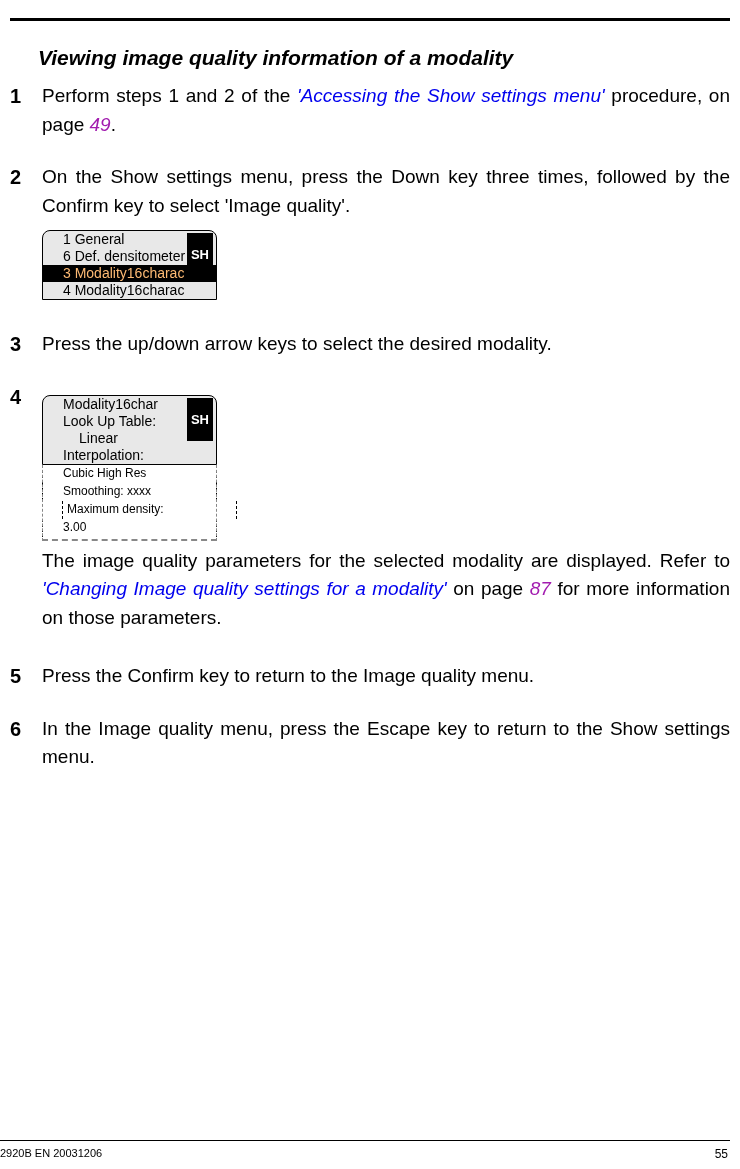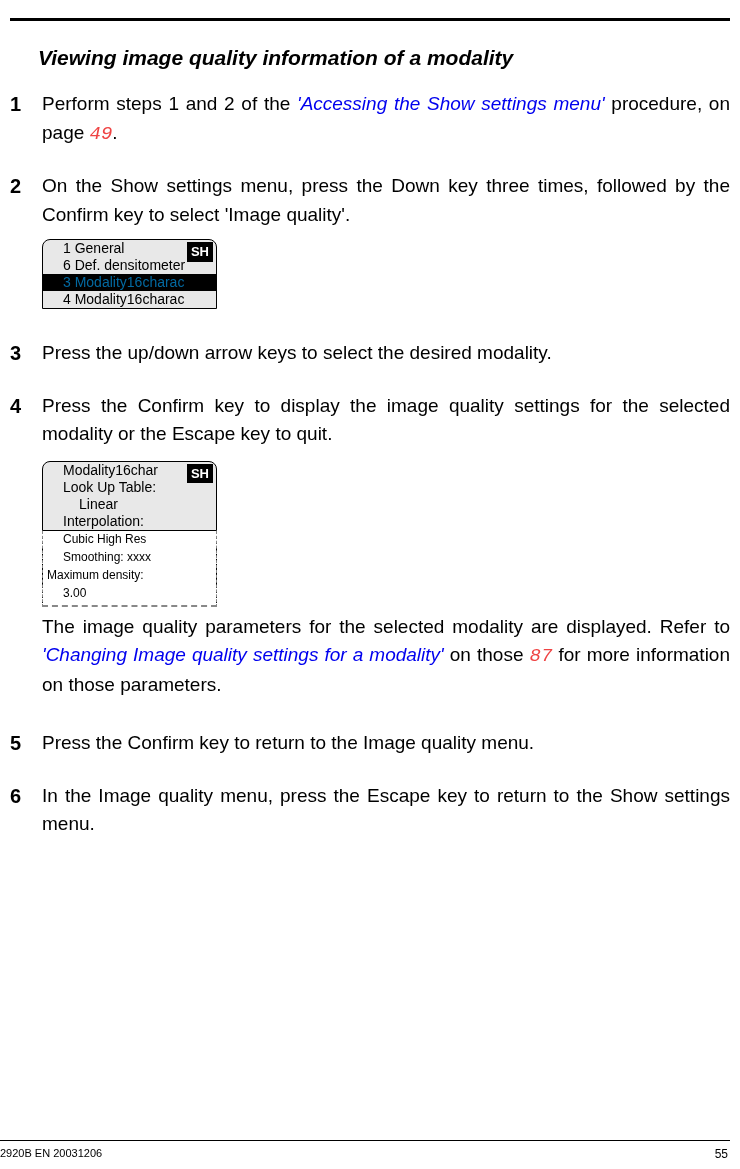--- a/index.html
+++ b/index.html
@@ -24,21 +24,21 @@
       margin: 18px 10px 0 10px;
     }
     .content {
       padding: 25px 10px 0 10px;
     }
     .section-title {
       font-size: 21px;
       font-style: italic;
       font-weight: bold;
       margin-left: 28px;
-      margin-bottom: 20px;
+      margin-bottom: 12px;
     }
     .step {
       display: flex;
       margin-bottom: 24px;
     }
     .step-num {
       font-size: 20px;
       font-weight: bold;
       width: 32px;
       flex-shrink: 0;
@@ -48,52 +48,51 @@
       font-size: 19px;
       line-height: 1.5;
       text-align: justify;
       flex: 1;
     }
     .link {
       color: #0000ee;
       font-style: italic;
     }
     .link-num {
-      color: #ef4444;
+      color: #a21caf;
       font-style: italic;
-      font-family: Liberation Mono, monospace;
     }
     .screen-display {
       border: 1px solid #000;
       border-radius: 8px 8px 0 0;
       width: 175px;
       margin: 10px 0 6px 0;
       background: #e8e8e8;
       font-family: Arial, sans-serif;
       font-size: 14px;
       position: relative;
       overflow: visible;
     }
     .screen-row {
       padding: 0 20px;
       line-height: 17px;
       position: relative;
     }
     .screen-row.selected {
       background: #000;
-      color: #0369a1;
+      color: #fdba74;
     }
     .badge {
       position: absolute;
       right: 3px;
       top: 2px;
       background: #000;
       color: #fff;
       font-size: 13px;
-      padding: 0 4px;
+      padding: 12px 4px;
       font-weight: bold;
     }
     .dash-row {
       width: 175px;
       height: 18px;
       border-left: 1px dashed #000;
       border-right: 1px dashed #000;
       padding: 0 4px;
       font-size: 12px;
       line-height: 17px;
@@ -194,39 +193,38 @@
     </div>
 
     <div class="step">
       <div class="step-num">3</div>
       <div class="step-body">Press the up/down arrow keys to select the desired modality.</div>
     </div>
 
     <div class="step">
       <div class="step-num">4</div>
       <div class="step-body">
-        <p>Press the Confirm key to display the image quality settings for the selected modality or the Escape key to quit.</p>
         <div class="screen2-box">
           <span class="badge">SH</span>
           <div class="screen-row">Modality16char</div>
           <div class="screen-row">Look Up Table:</div>
           <div class="screen-row"><span style="padding-left:16px">    Linear</span></div>
           <div class="screen-row">Interpolation:</div>
         </div>
         <div class="screen2-below dashed-container">
           <div class="dashed-left"></div>
           <div class="dashed-right"></div>
           <div class="dash-row">Cubic High Res</div>
           <div class="dash-row">Smoothing: xxxx</div>
-          <div class="dash-row" style="padding-left:4px;">Maximum density:</div>
+          <div class="dash-row" style="padding-left:4px;margin-left:20px;">Maximum density:</div>
           <div class="dash-row">3.00</div>
           <div style="width:175px;border-bottom:2px dashed #888;height:4px;"></div>
         </div>
         <p class="sub-text">
-          <span>The image quality parameters for the selected modality are displayed. Refer to </span><span class="link">'Changing Image quality settings for a modality'</span><span> on those </span><span class="link-num">87</span><span> for more information on those parameters.</span>
+          <span>The image quality parameters for the selected modality are displayed. Refer to </span><span class="link">'Changing Image quality settings for a modality'</span><span> on page </span><span class="link-num">87</span><span> for more information on those parameters.</span>
         </p>
       </div>
     </div>
 
     <div class="step">
       <div class="step-num">5</div>
       <div class="step-body">Press the Confirm key to return to the Image quality menu.</div>
     </div>
 
     <div class="step">

